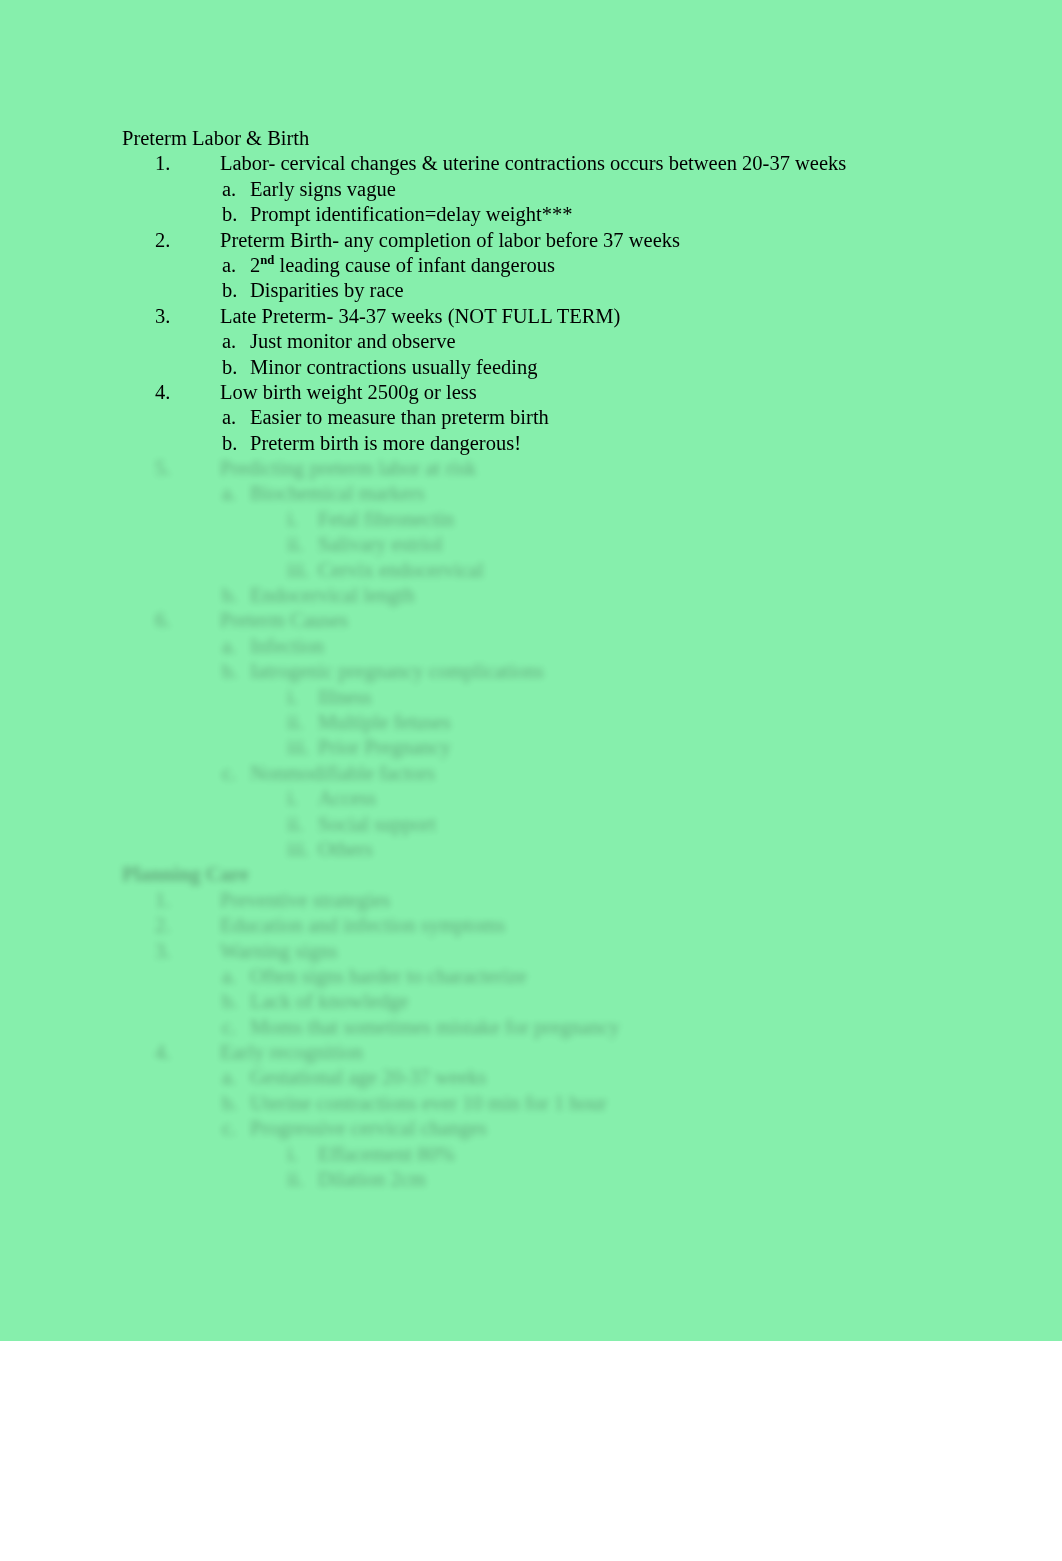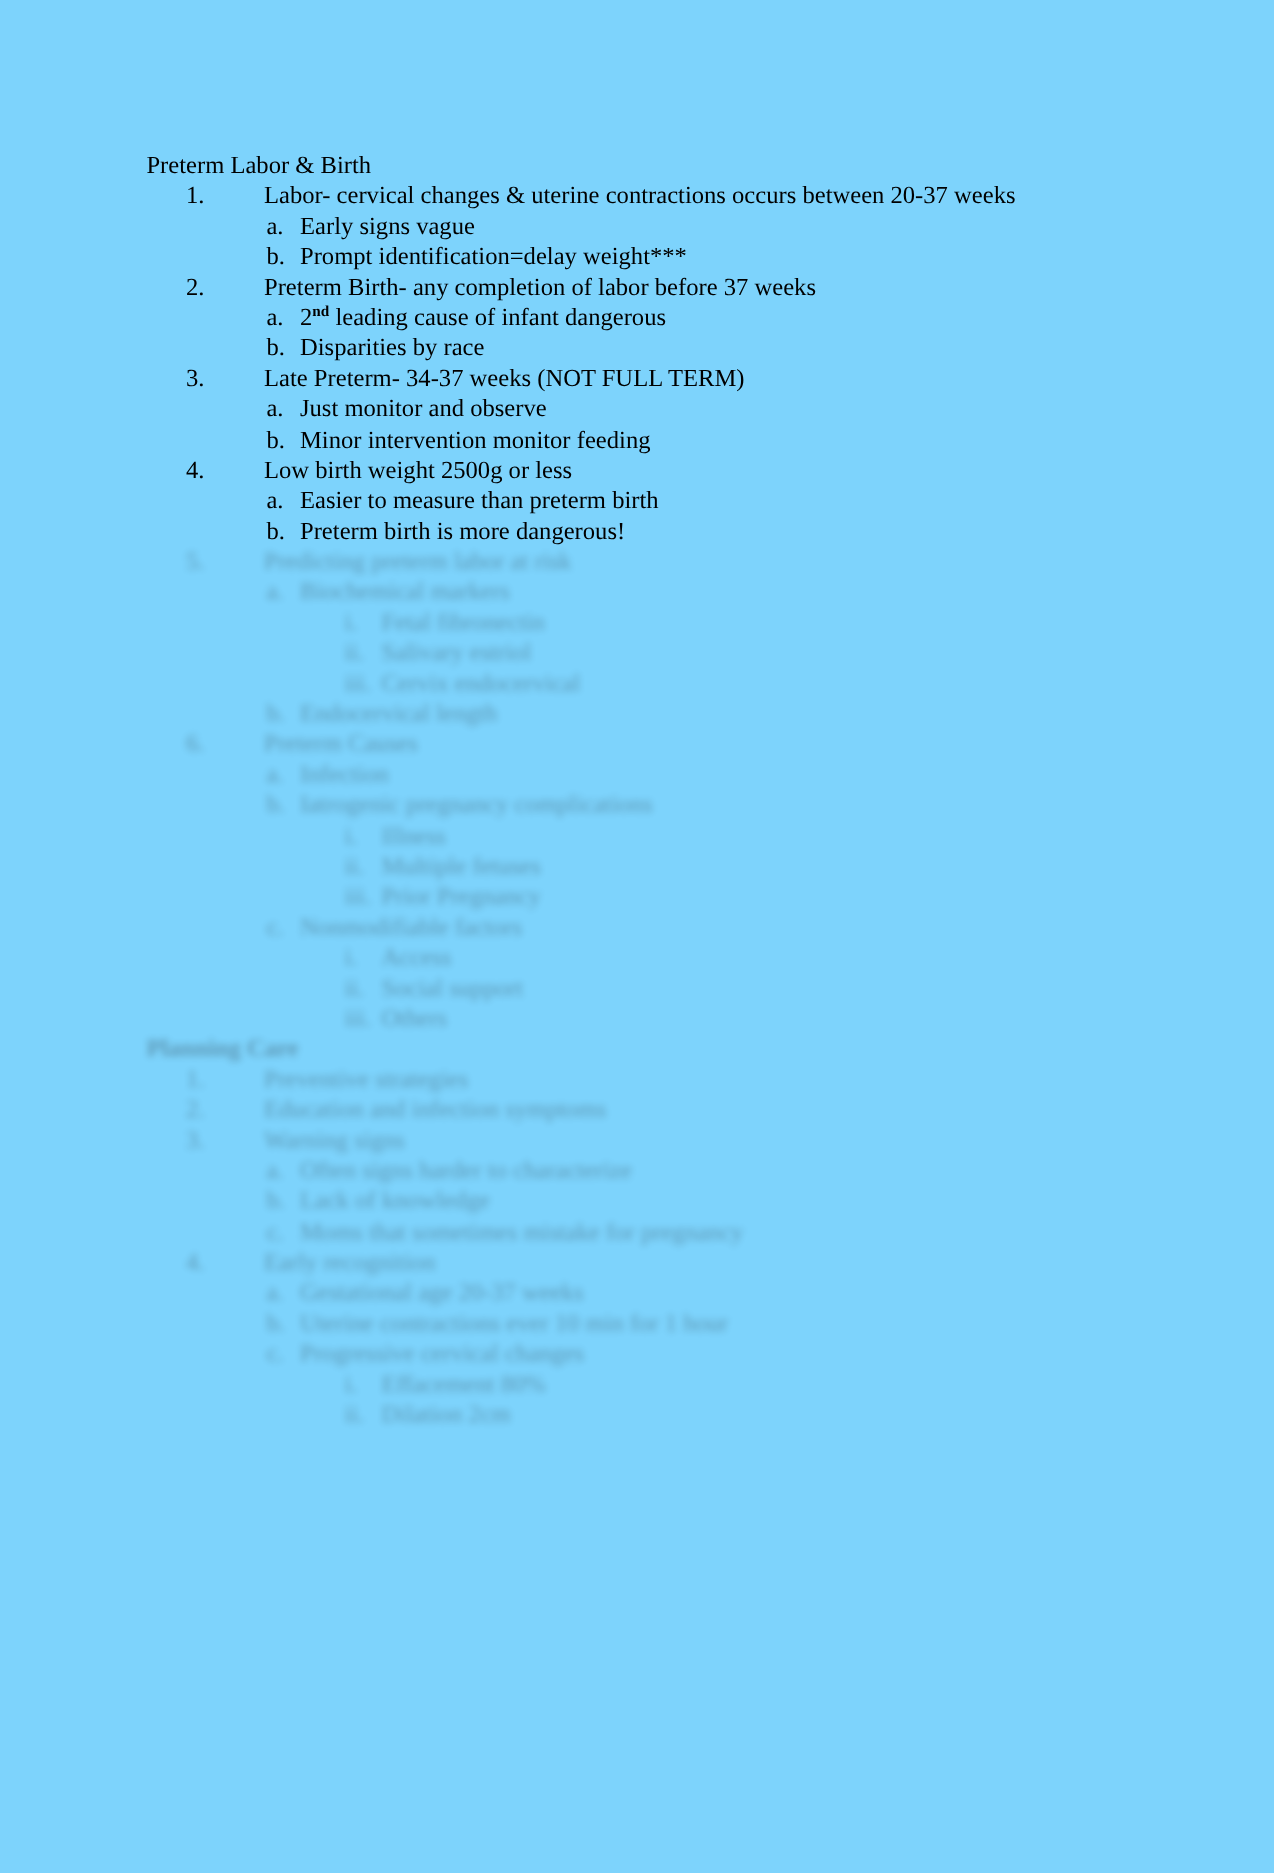--- a/index.html
+++ b/index.html
@@ -13,22 +13,22 @@
     position: relative;
     font-family: "Liberation Serif", "DejaVu Serif", serif;
     color: #000000;
     overflow: hidden;
   }
   .page {
     position: absolute;
     left: 0;
     top: 0;
     width: 1062px;
-    height: 1561px;
-    background: #7dd3fc;
+    height: 1341px;
+    background: #86efac;
   }
   .doc-body {
     position: absolute;
     left: 122px;
     top: 126px;
     width: 820px;
   }
 
   .line {
     position: relative;
@@ -118,21 +118,21 @@
     <div class="line lvl1">
       <span class="marker">3.</span>
       <span class="txt">Late Preterm- 34-37 weeks (NOT FULL TERM)</span>
     </div>
     <div class="line lvl2">
       <span class="marker">a.</span>
       <span class="txt">Just monitor and observe</span>
     </div>
     <div class="line lvl2">
       <span class="marker">b.</span>
-      <span class="txt">Minor intervention monitor feeding</span>
+      <span class="txt">Minor contractions usually feeding</span>
     </div>
 
     <div class="line lvl1">
       <span class="marker">4.</span>
       <span class="txt">Low birth weight 2500g or less</span>
     </div>
     <div class="line lvl2">
       <span class="marker">a.</span>
       <span class="txt">Easier to measure than preterm birth</span>
     </div>

